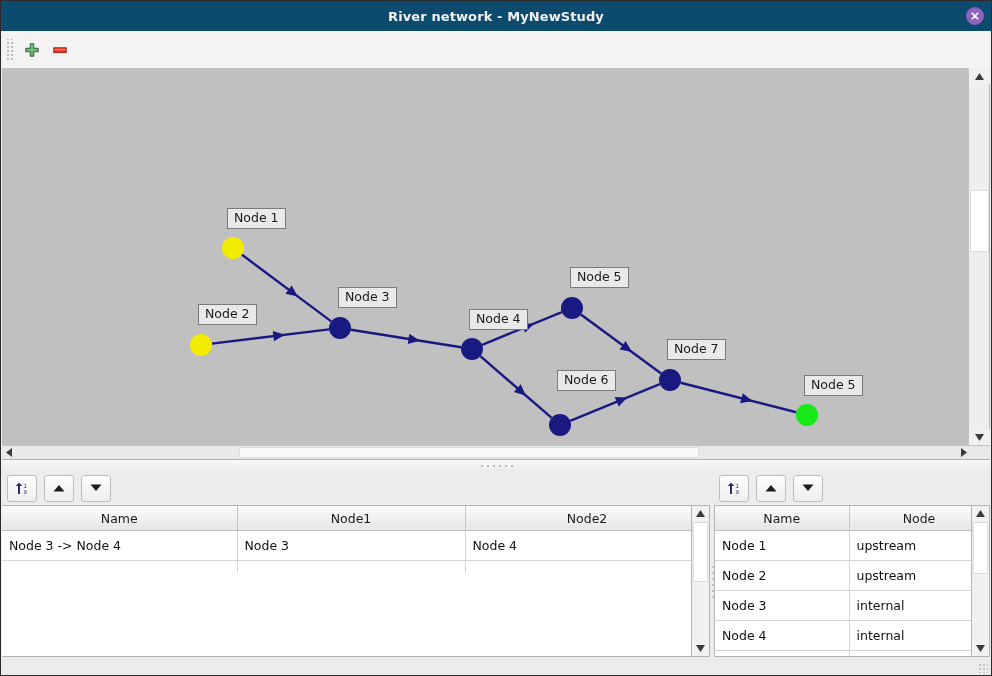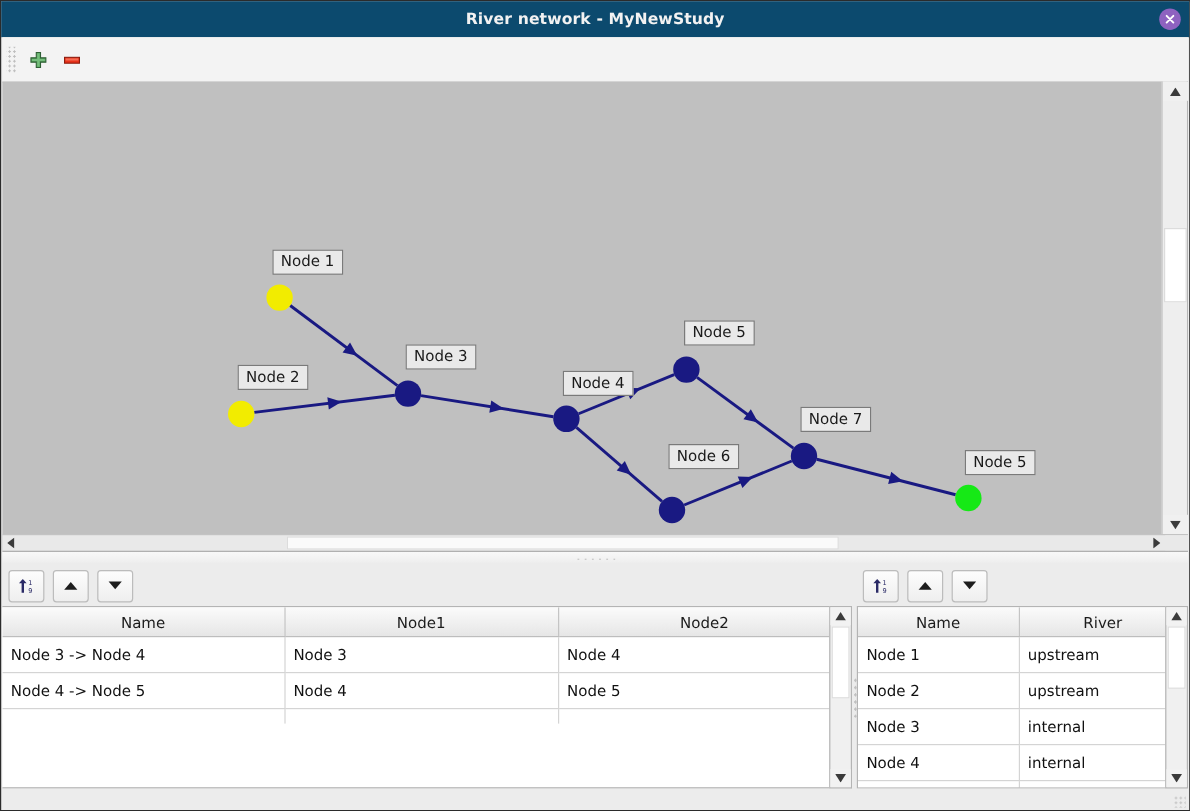--- a/index.html
+++ b/index.html
@@ -391,25 +391,20 @@
                 <th>Node1</th>
                 <th>Node2</th>
               </tr>
             </thead>
           <tbody>
               <tr>
                 <td>Node 3 -&gt; Node 4</td>
                 <td>Node 3</td>
                 <td>Node 4</td>
               </tr>
-              <tr>
-                <td>Node 4 -&gt; Node 5</td>
-                <td>Node 4</td>
-                <td>Node 5</td>
-              </tr>
               <tr class="filler">
                 <td></td>
                 <td></td>
                 <td></td>
               </tr>
             </tbody>
         </table>
       </div>
 
       <div class="tbl-vsb">
@@ -455,21 +450,21 @@
 
       <div class="tbl-frame">
         <table class="grid" id="nodes-table">
           <colgroup>
               <col style="width:134px">
               <col style="width:140px">
             </colgroup>
           <thead>
               <tr>
                 <th>Name</th>
-                <th>River</th>
+                <th>Node</th>
               </tr>
             </thead>
           <tbody>
               <tr>
                 <td>Node 1</td>
                 <td>upstream</td>
               </tr>
               <tr>
                 <td>Node 2</td>
                 <td>upstream</td>

